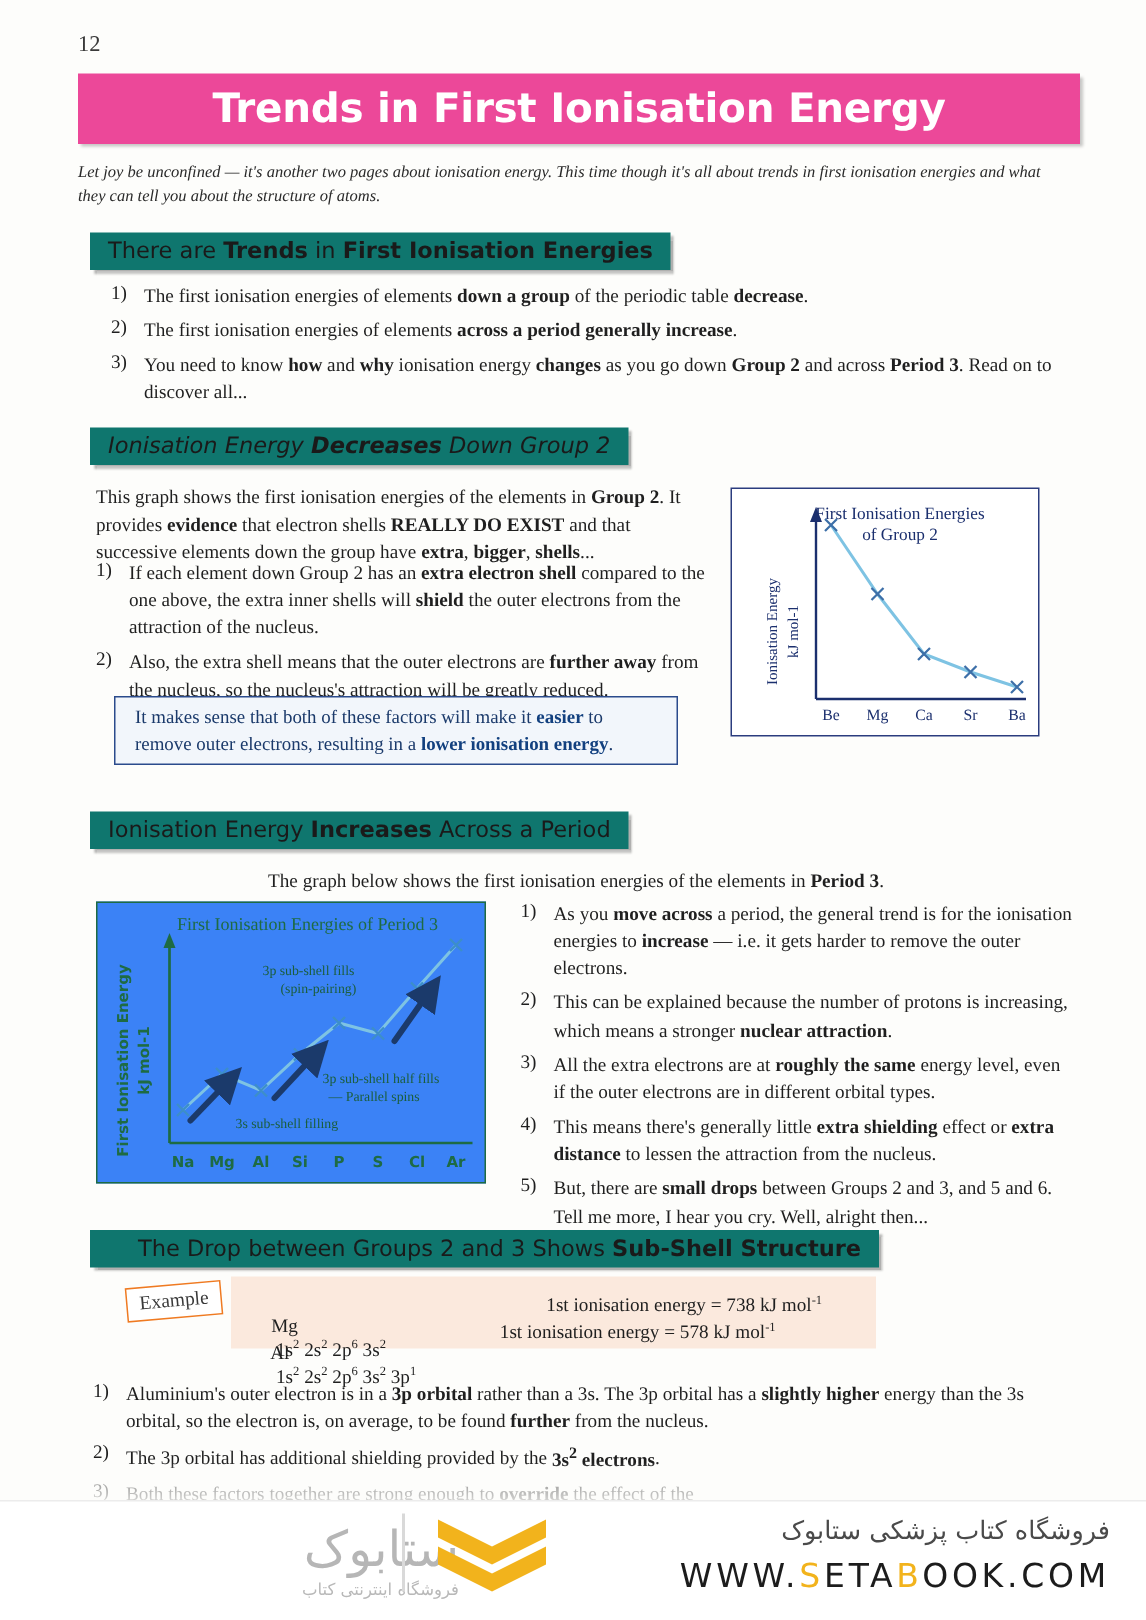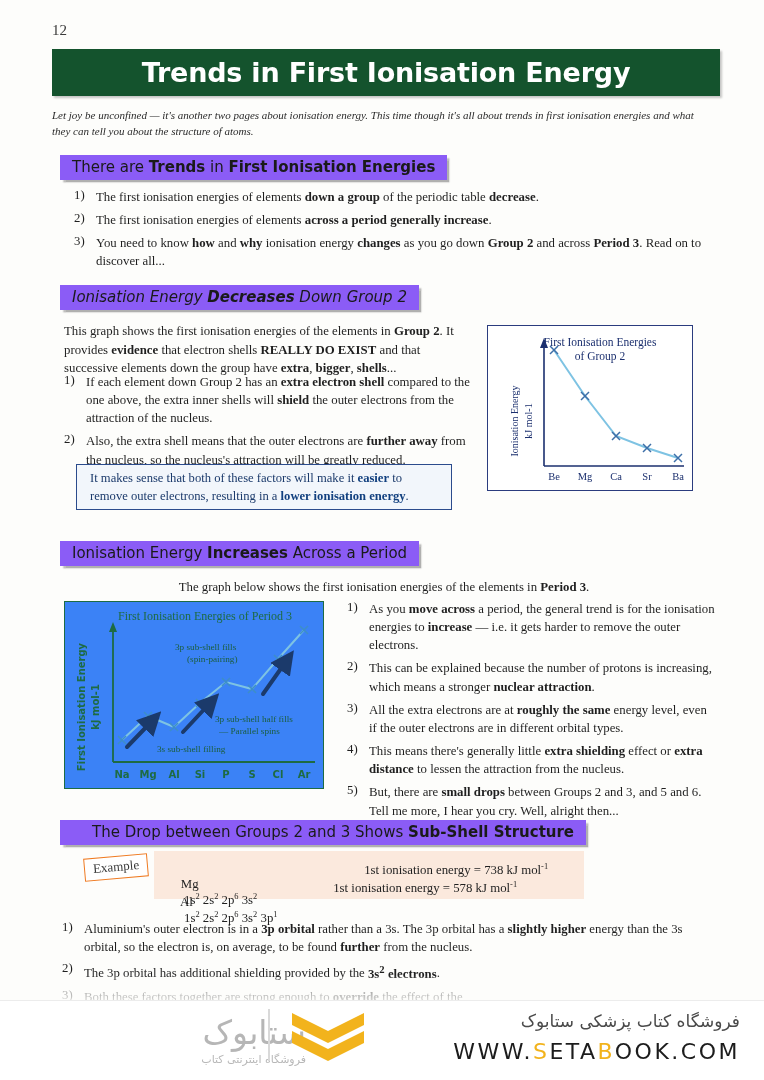--- a/index.html
+++ b/index.html
@@ -15,41 +15,41 @@
     background:#fdfdfb;
   }
   .page-num{
     position:absolute;left:52px;top:22px;
     font-family:"Liberation Serif", serif;
     font-size:15px;color:#3a3a3a;
   }
   
   .title-banner{
     position:absolute;left:52px;top:49px;width:668px;height:47px;
-    background:#14532d;
+    background:#ec4899;
     display:flex;align-items:center;justify-content:center;
     box-shadow:2px 2px 2px rgba(0,0,0,0.22);
   }
   .title-banner .t{
     color:#ffffff;
     font-family:"DejaVu Sans", sans-serif;
     font-weight:bold;
     font-size:27px;
     letter-spacing:-0.2px;
   }
   
   .intro{
     position:absolute;left:52px;top:108px;width:648px;
     font-family:"Liberation Serif", serif;
     font-style:italic;font-size:11px;color:#2a2a2a;line-height:1.45;
   }
   
   .greenhead{
     position:absolute;
-    background:#8b5cf6;
+    background:#0f766e;
     box-shadow:2.5px 2.5px 1.5px rgba(0,0,0,0.30);
     padding:3px 12px 4px 12px;
     font-family:"DejaVu Sans", sans-serif;
     font-size:15px;color:#1a1a1a;
     white-space:nowrap;
   }
   .greenhead b{font-weight:bold;}
   
   .nlist{position:absolute;font-family:"Liberation Serif", serif;color:#1f1f1f;}
   .nrow{display:flex;margin-bottom:5px;}

